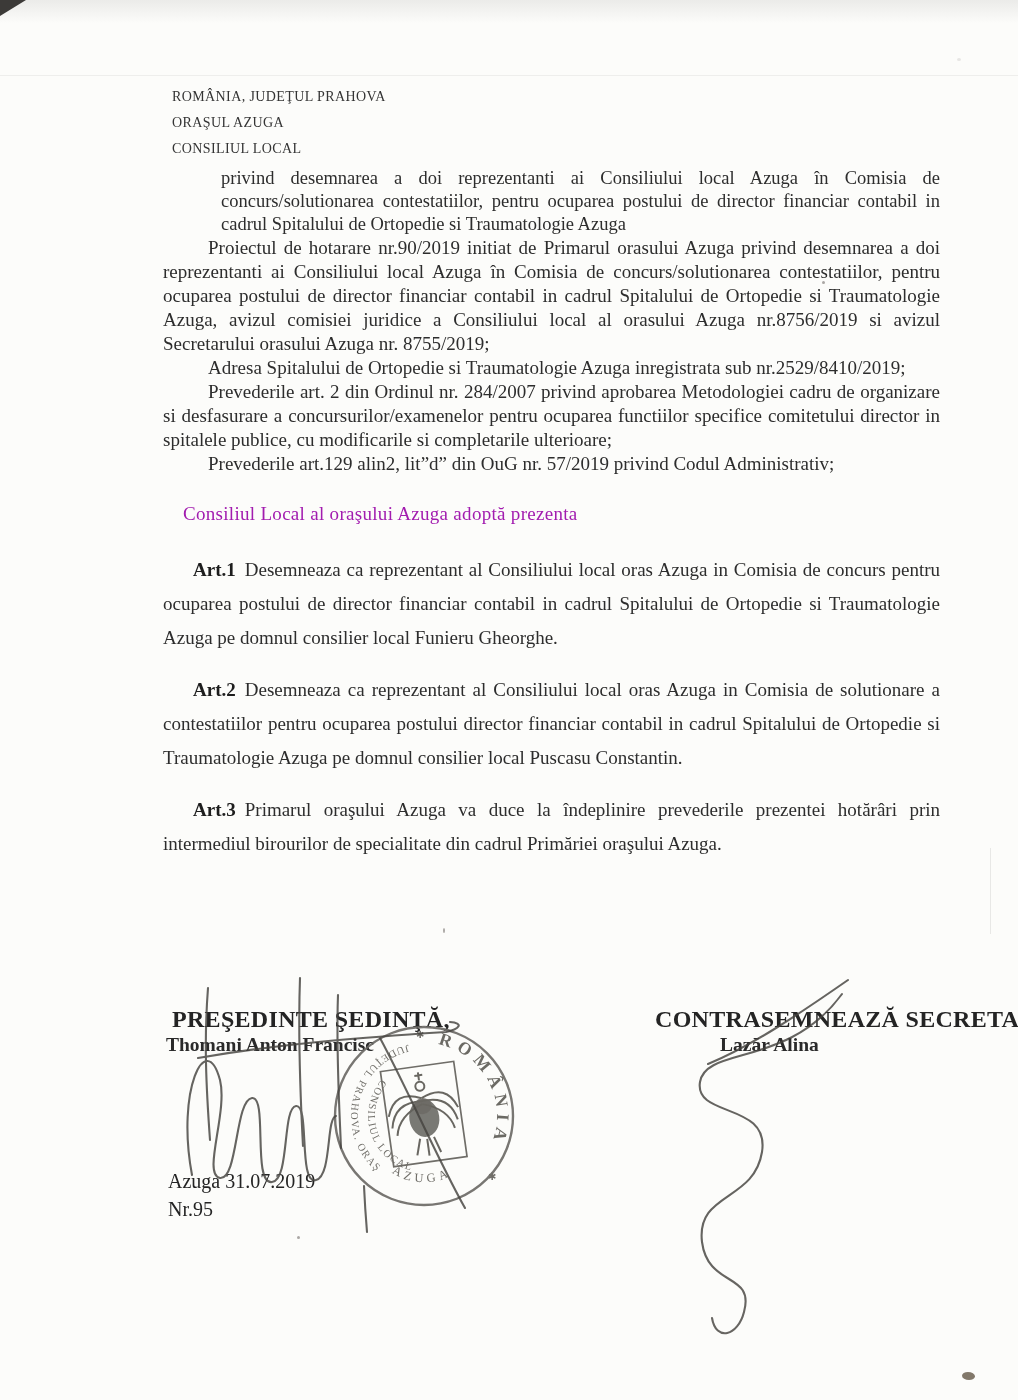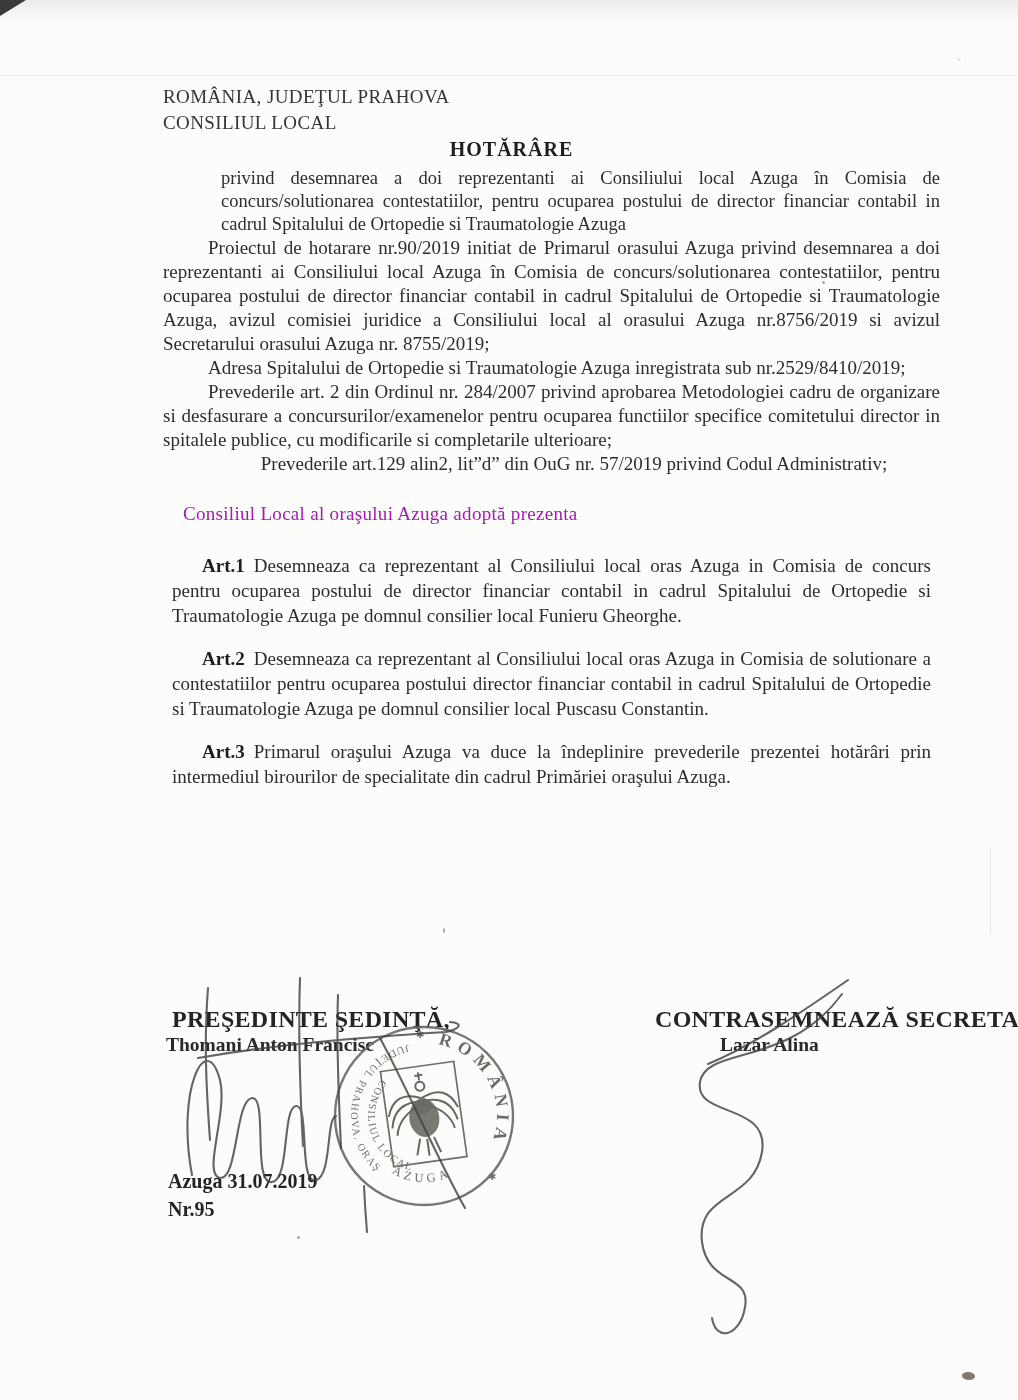--- a/index.html
+++ b/index.html
@@ -17,39 +17,39 @@
   .scan-hline{position:absolute;left:0;top:75px;width:1018px;height:1px;
     background:rgba(60,60,60,.07);}
   .scan-vline{position:absolute;left:990px;top:848px;width:1px;height:86px;
     background:rgba(60,60,60,.10);}
   .speck{position:absolute;border-radius:50%;background:rgba(70,65,60,.45);}
   .smudge{position:absolute;left:962px;top:1372px;width:13px;height:8px;
     border-radius:50% 60% 50% 60%;background:#5a4c3a;opacity:.75;}
 
   .content{position:absolute;left:163px;top:0;width:777px;
     font-size:19px;line-height:24.5px;}
-  .header-block{margin-top:84px;font-size:19px;line-height:26px;letter-spacing:.4px;color:#343434;}
+  .header-block{margin-top:84px;font-size:14px;line-height:26px;letter-spacing:.4px;color:#343434;margin-left:9px;}
   .doc-title{margin-top:0;text-align:center;padding-right:80px;
     font-weight:bold;font-size:20px;line-height:26px;color:#1e1e1e;letter-spacing:1px;}
   .doc-subtitle{margin:5px 0 0 58px;font-size:18.5px;line-height:23px;text-align:justify;}
   .preamble-intro{margin-top:38px;text-indent:30px;}
   p.recital{margin:0;text-align:justify;text-indent:45px;line-height:24px;}
-  p.recital.no-just{text-align:center;}
+  p.recital.no-just{text-align:left;}
   .temeiul{margin-top:16px;text-indent:30px;}
   .adoption{margin-top:26px;text-indent:20px;font-weight:normal;color:#a21caf;letter-spacing:.3px;}
   .decision-heading{margin-top:30px;text-align:center;padding-right:55px;font-weight:bold;
     font-size:20px;letter-spacing:2.5px;color:#1d1d1d;}
-  p.article{margin:9px;margin-top:26px;text-align:justify;text-indent:30px;line-height:25px;}
+  p.article{margin:0;margin-top:26px;text-align:justify;text-indent:30px;line-height:34px;}
   p.article.m2{margin-top:18px;}
   .art-label{font-weight:bold;color:#1d1d1d;padding-right:9px;}
 
   .abs{position:absolute;white-space:nowrap;}
   .sig-role{font-weight:bold;font-size:24px;color:#242424;letter-spacing:.3px;}
   .sig-name{font-weight:bold;font-size:19.5px;color:#2a2a2a;}
-  .footer-line{font-weight:bold;font-size:20px;color:#242424;}
+  .footer-line{font-weight:normal;font-size:20px;color:#242424;}
 
   .stamp-svg{position:absolute;left:328px;top:1018px;width:192px;height:196px;opacity:.88;}
   .sign-svg{position:absolute;left:140px;top:950px;width:760px;height:400px;}
 </style>
 </head>
 <body>
 
 <div class="page">
 
   <div class="scan-topband"></div>
@@ -58,24 +58,24 @@
   <div class="scan-vline"></div>
   <div class="speck" style="left:822px;top:281px;width:3px;height:3px;"></div>
   <div class="speck" style="left:297px;top:1236px;width:3px;height:3px;"></div>
   <div class="speck" style="left:443px;top:928px;width:2px;height:5px;"></div>
   <div class="speck" style="left:957px;top:58px;width:4px;height:3px;opacity:.25;"></div>
   <div class="smudge"></div>
 
   <div class="content">
     <div class="header-block">
       <div>ROMÂNIA, JUDEŢUL PRAHOVA</div>
+      <div>ORAŞUL AZUGA</div>
       <div>CONSILIUL LOCAL</div>
     </div>
 
-    <div class="doc-title">HOTĂRÂRE</div>
 
     <p class="doc-subtitle">privind desemnarea a doi reprezentanti ai Consiliului local Azuga în Comisia de concurs/solutionarea contestatiilor, pentru ocuparea postului de director financiar contabil in cadrul Spitalului de Ortopedie si Traumatologie Azuga</p>
 
 
     <p class="recital">Proiectul de hotarare nr.90/2019 initiat de Primarul orasului Azuga privind desemnarea a doi reprezentanti ai Consiliului local Azuga în Comisia de concurs/solutionarea contestatiilor, pentru ocuparea postului de director financiar contabil in cadrul Spitalului de Ortopedie si Traumatologie Azuga, avizul comisiei juridice a Consiliului local al orasului Azuga nr.8756/2019 si avizul Secretarului orasului Azuga nr. 8755/2019;</p>
     <p class="recital">Adresa Spitalului de Ortopedie si Traumatologie Azuga inregistrata sub nr.2529/8410/2019;</p>
     <p class="recital">Prevederile art. 2 din Ordinul nr. 284/2007 privind aprobarea Metodologiei cadru de organizare si desfasurare a concursurilor/examenelor pentru ocuparea functiilor specifice comitetului director in spitalele publice, cu modificarile si completarile ulterioare;</p>
     <p class="recital no-just">Prevederile art.129 alin2, lit”d” din OuG nr. 57/2019 privind Codul Administrativ;</p>
 
 

